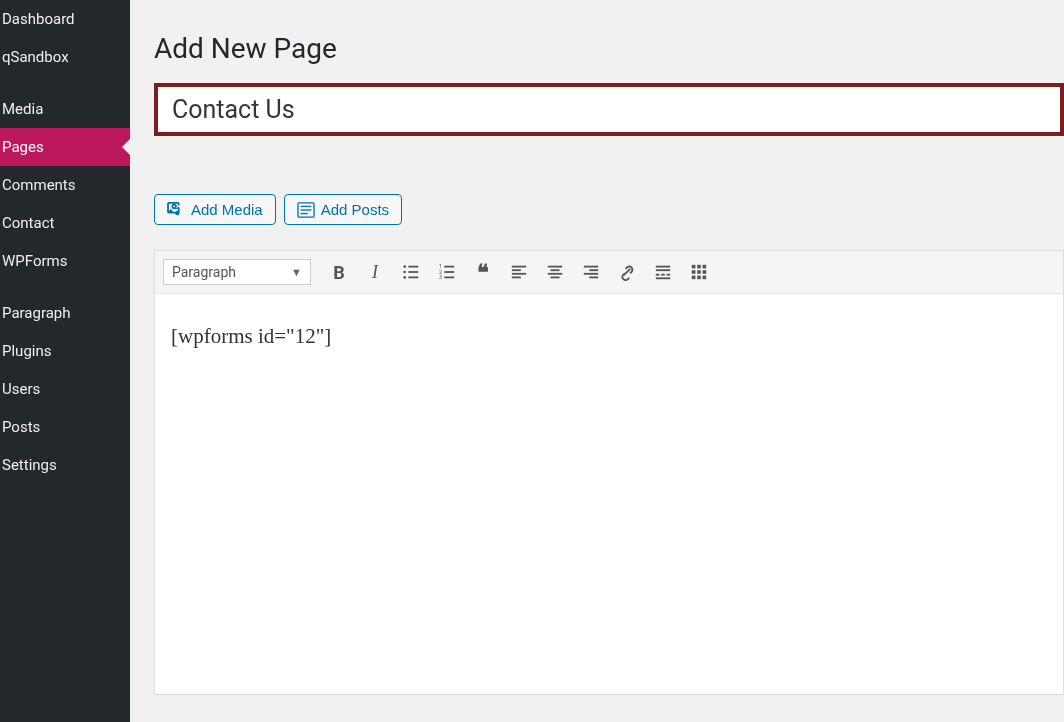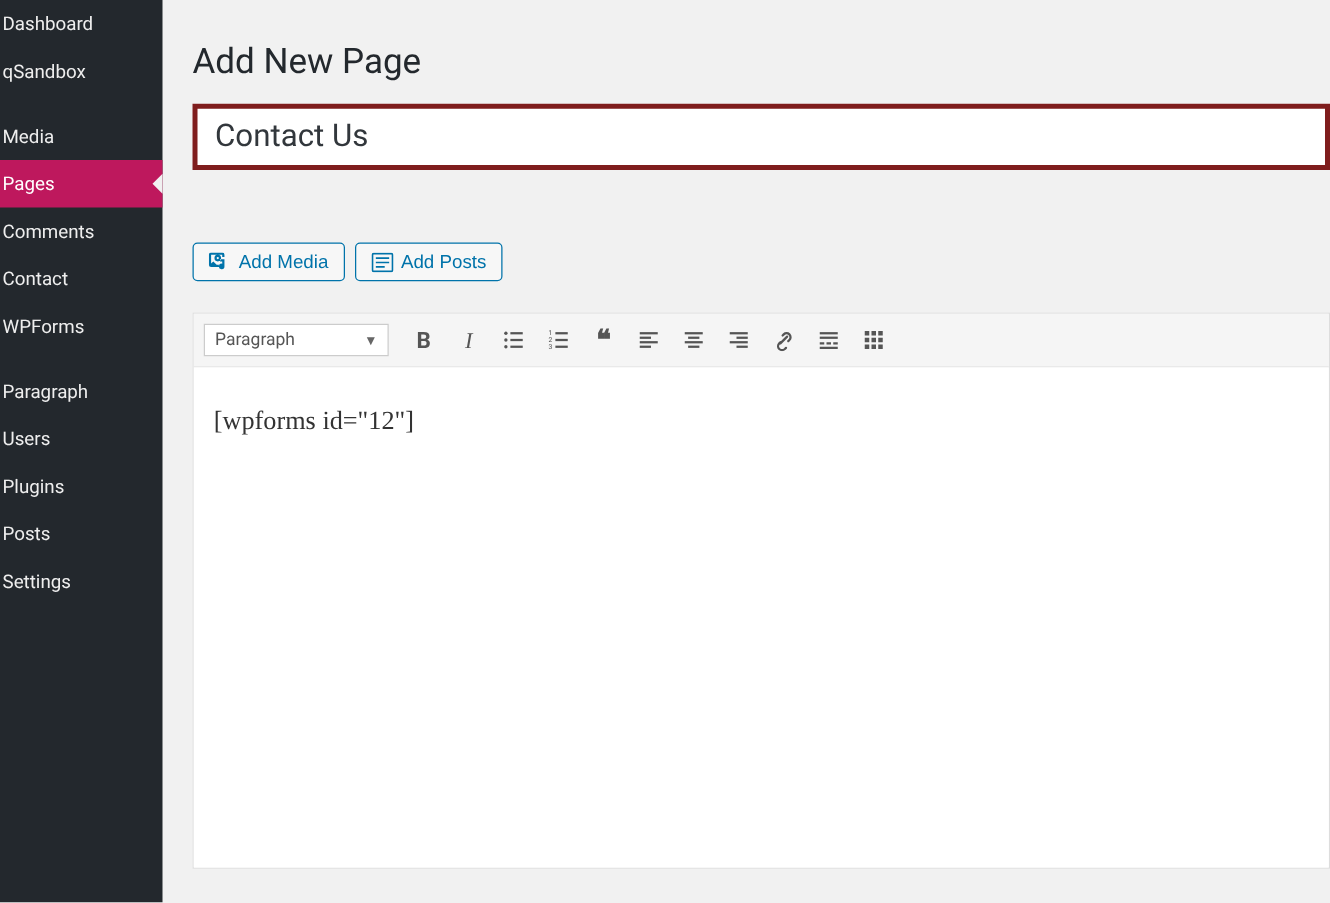--- a/index.html
+++ b/index.html
@@ -154,22 +154,22 @@
   <div class="sidebar-item">Dashboard</div>
   <div class="sidebar-item">qSandbox</div>
   <div class="sidebar-gap"></div>
   <div class="sidebar-item">Media</div>
   <div class="sidebar-item active">Pages</div>
   <div class="sidebar-item">Comments</div>
   <div class="sidebar-item">Contact</div>
   <div class="sidebar-item">WPForms</div>
   <div class="sidebar-gap"></div>
   <div class="sidebar-item">Paragraph</div>
+  <div class="sidebar-item">Plugins</div>
   <div class="sidebar-item">Users</div>
-  <div class="sidebar-item">Plugins</div>
   <div class="sidebar-item">Posts</div>
   <div class="sidebar-item">Settings</div>
 </div>
 
 <div class="main">
   <h1 class="page-title">Add New Page</h1>
   <input type="text" class="title-input" value="Contact Us" style="">
   
   <div class="editor-wrap">
     <div class="media-buttons">

